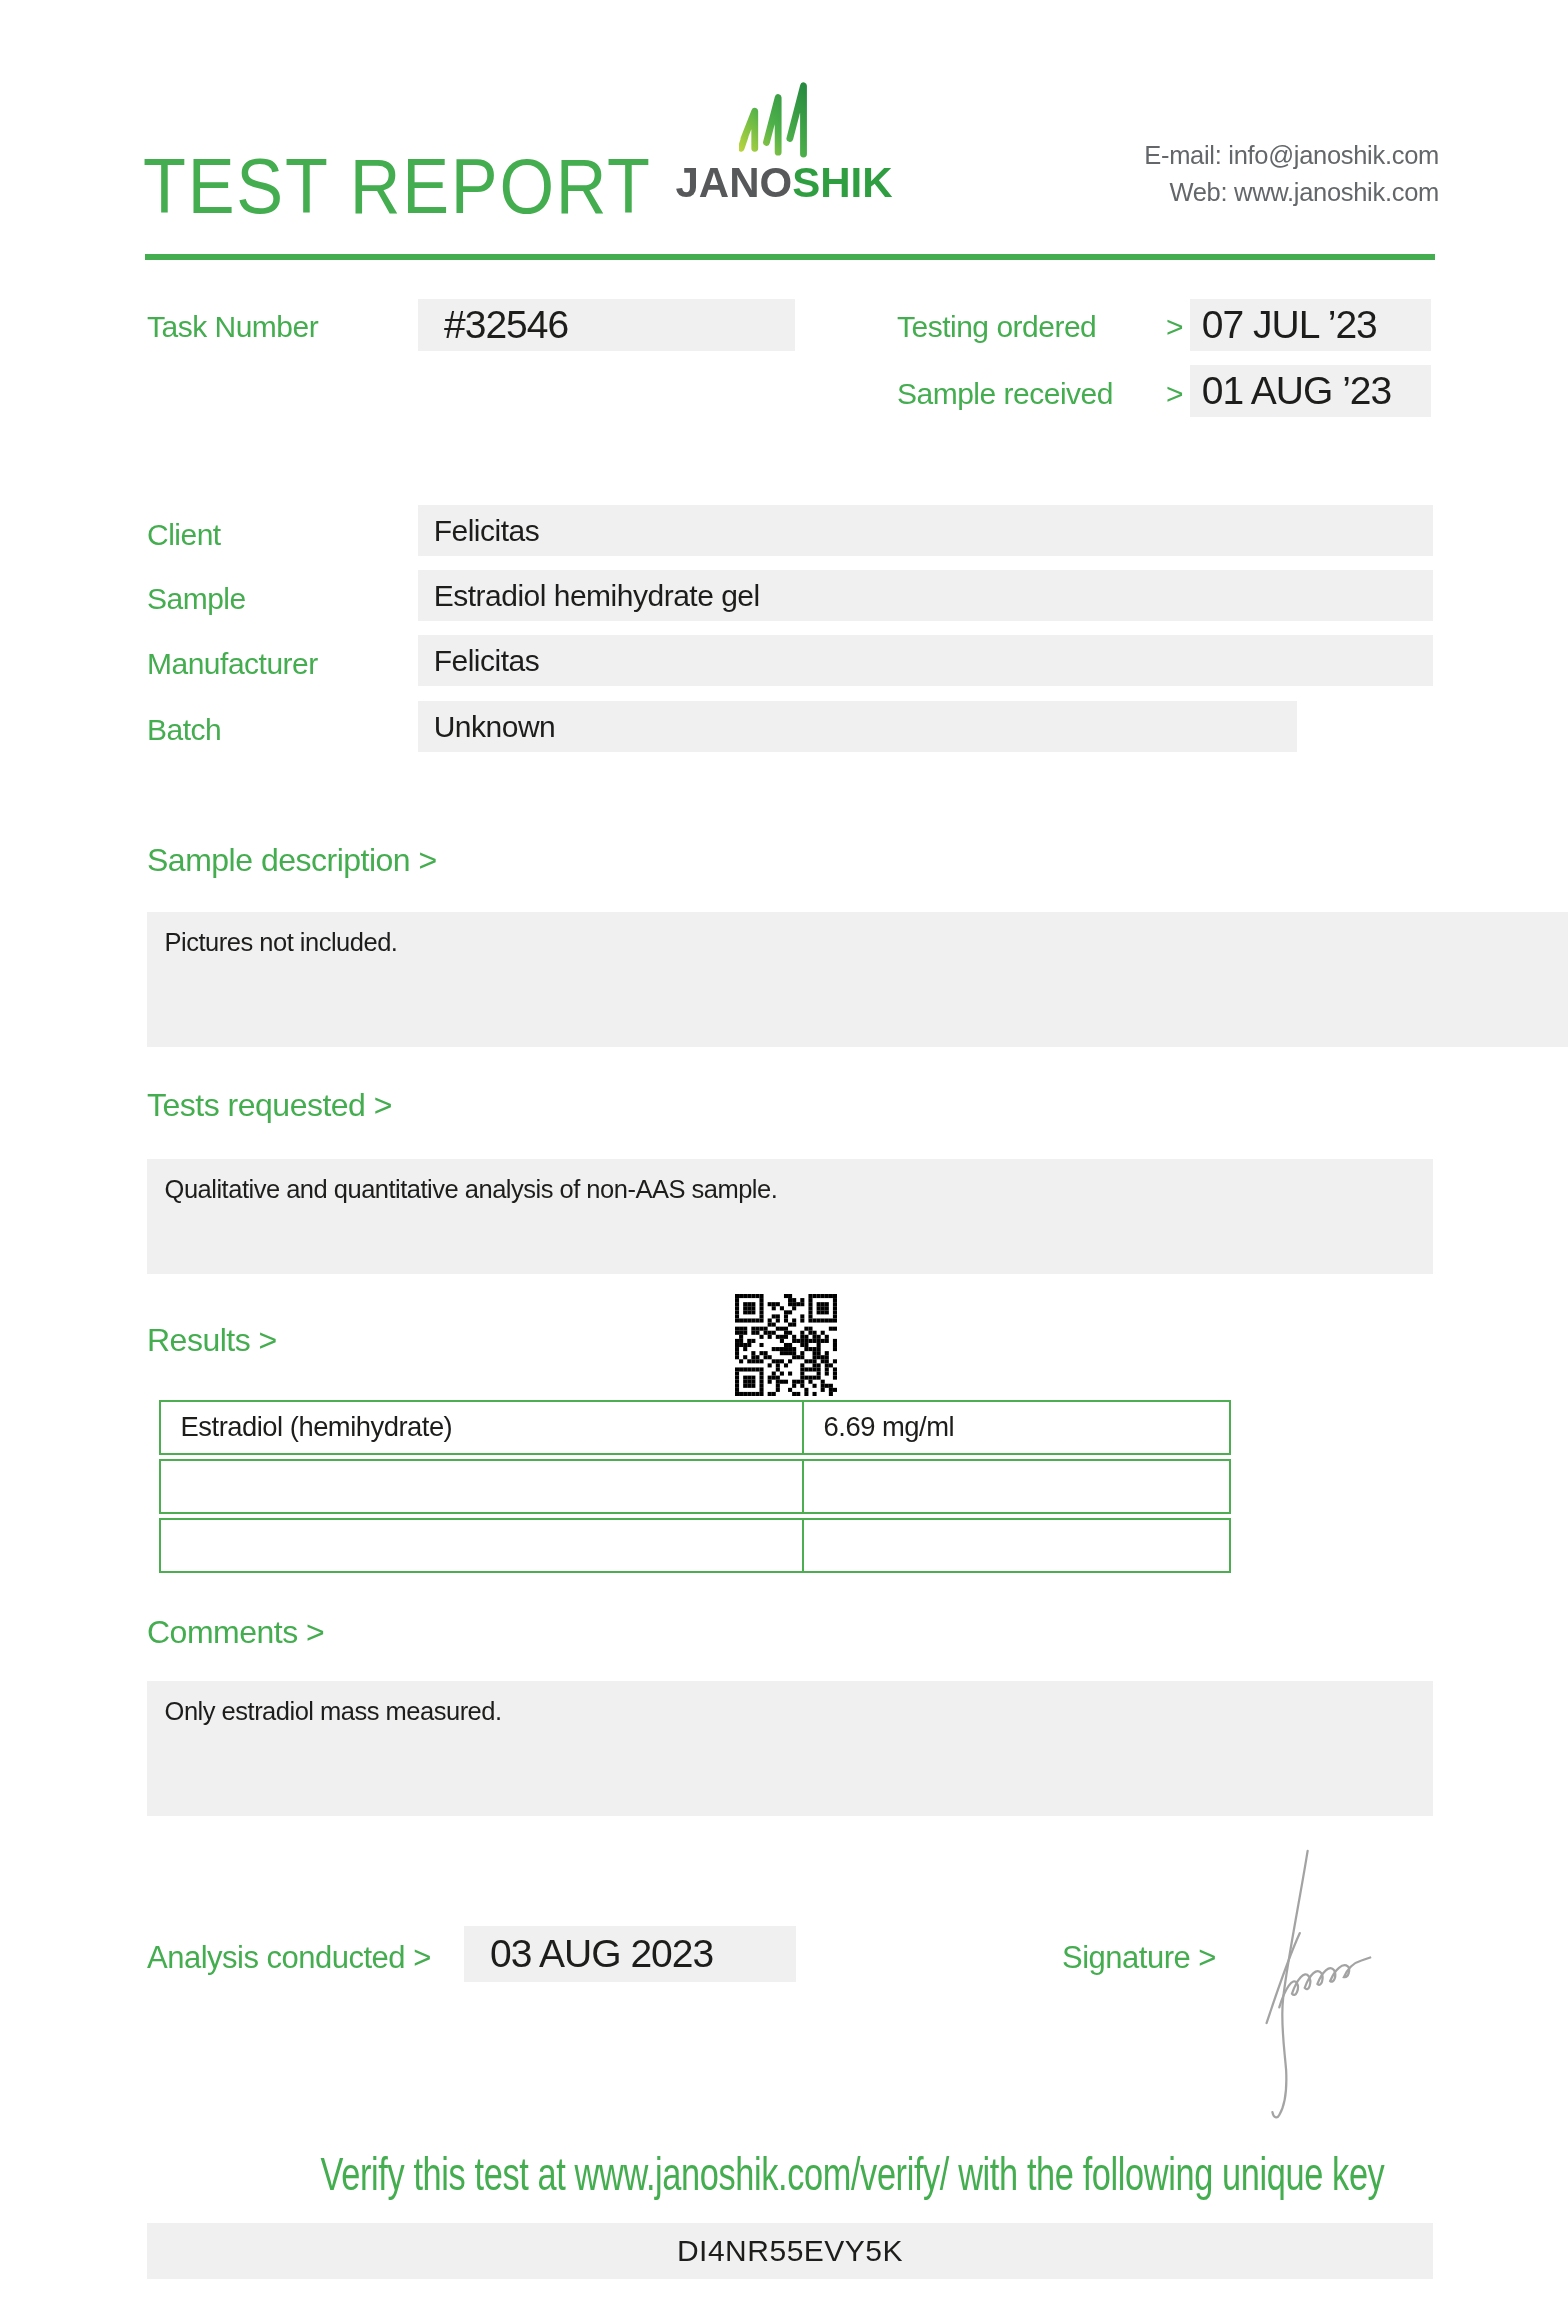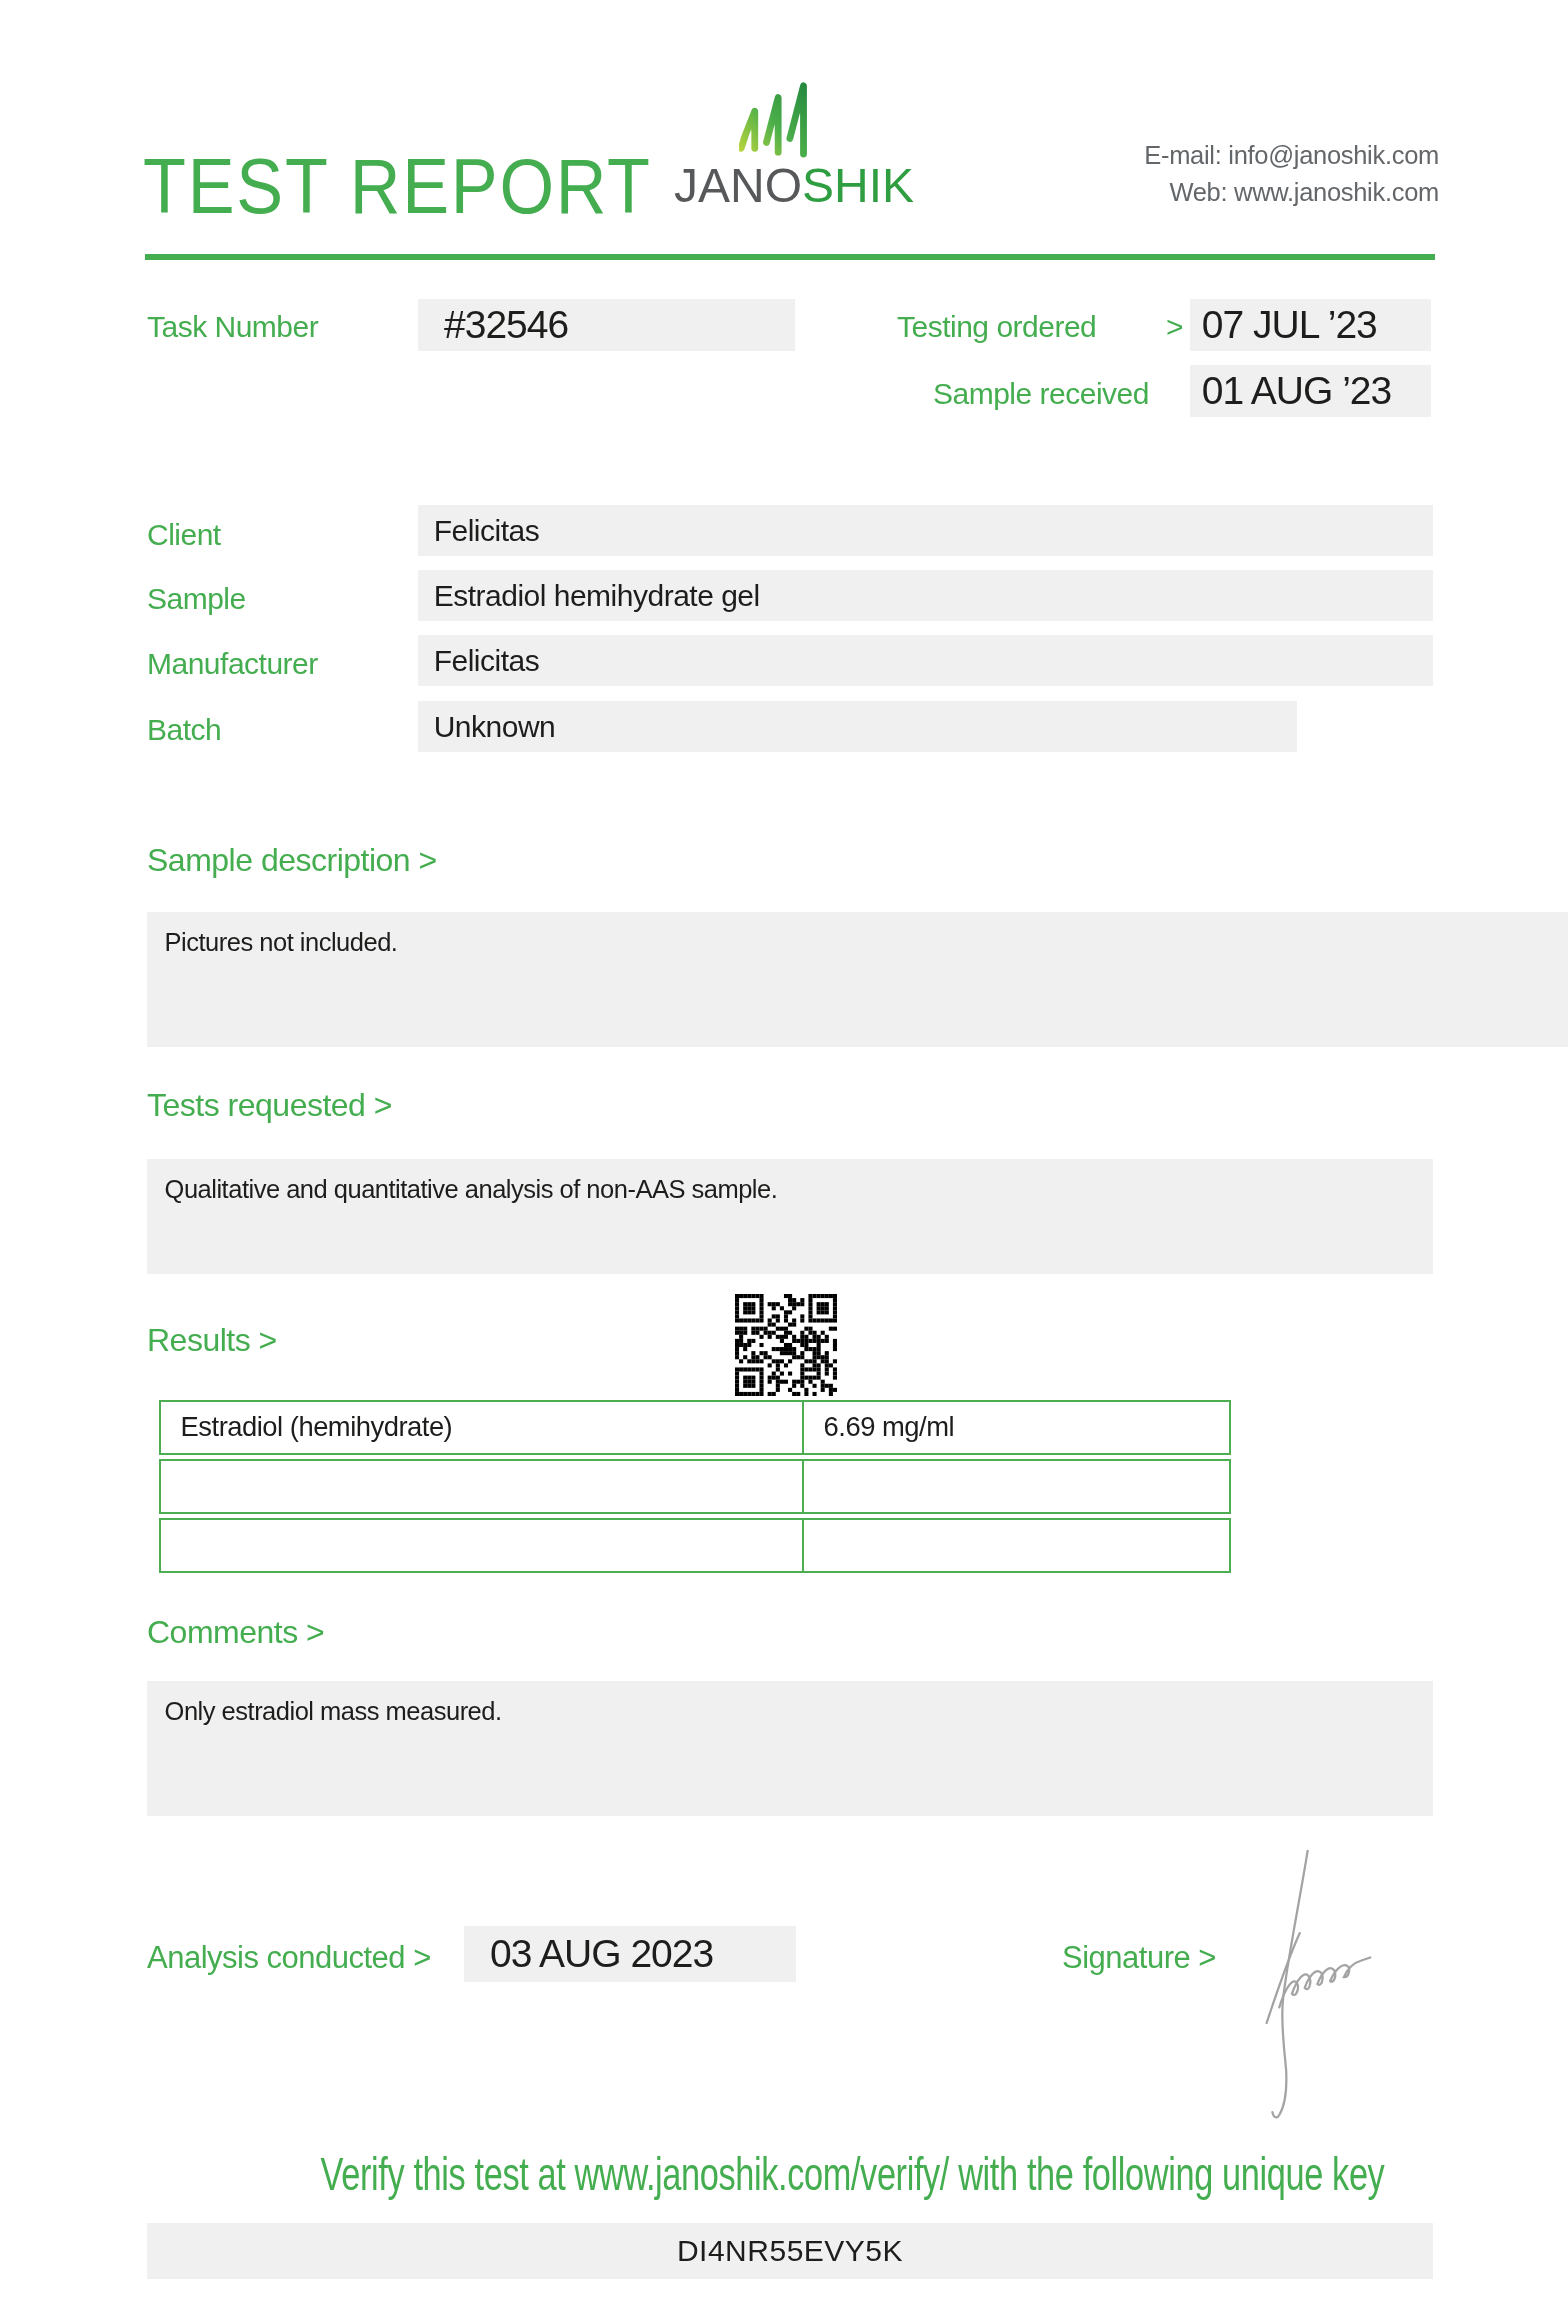--- a/index.html
+++ b/index.html
@@ -12,21 +12,21 @@
   *{margin:0;padding:0;box-sizing:border-box;}
   html,body{background:#ffffff;}
   body{font-family:"Liberation Sans", sans-serif;color:var(--ink);}
   .page{position:relative;width:1568px;height:2313px;background:#fff;overflow:hidden;letter-spacing:-0.5px;}
 
   
   .title{position:absolute;left:143px;top:147px;font-size:78px;line-height:1;color:var(--green);
          letter-spacing:2px;transform:scaleX(0.9);transform-origin:left center;font-weight:400;}
   .logo{position:absolute;left:674px;top:80px;width:220px;text-align:center;}
   .logo-mark{display:block;margin:0 auto;width:90px;height:78px;}
-  .logo-text{margin-top:3.9px;font-size:48px;font-weight:400;letter-spacing:0px;line-height:1;}
+  .logo-text{margin-top:3.9px;font-size:42px;font-weight:700;letter-spacing:0px;line-height:1;}
   .logo-text .jano{color:#57585a;}
   .logo-text .shik{color:#2f9e41;}
   .contact{position:absolute;right:129px;top:137px;text-align:right;font-size:25.5px;line-height:37px;color:var(--gray);letter-spacing:-0.3px;}
   .rule{position:absolute;left:145px;top:254px;width:1290px;height:5.9px;background:var(--green);}
 
   
   .glabel{position:absolute;color:var(--green);font-size:30px;line-height:1.2;}
   .slabel{position:absolute;color:var(--green);font-size:32px;line-height:1.2;}
   .gbox{position:absolute;background:var(--box);}
   .valtext{font-size:30px;line-height:51px;padding-left:15.7px;display:block;}
@@ -85,21 +85,21 @@
   </div>
 
   <div class="glabel arrow-label" style="left:897px;top:309px;width:286px;">
     <span>Testing ordered</span>
       <span>&gt;</span>
   </div>
   <div class="gbox" style="left:1190px;top:299px;width:241px;height:52px;">
     <span class="bignum" style="padding-left:11.8px;">07 JUL ’23</span>
   </div>
 
-  <div class="glabel arrow-label" style="left:897px;top:376px;width:286px;margin-left:36px;">
+  <div class="glabel arrow-label" style="left:897px;top:376px;width:286px;">
     <span>Sample received</span>
       <span>&gt;</span>
   </div>
   <div class="gbox" style="left:1190px;top:365px;width:241px;height:52px;">
     <span class="bignum" style="padding-left:11.8px;">01 AUG ’23</span>
   </div>
 
   <div class="glabel" style="left:147px;top:517px;">Client</div>
   <div class="gbox" style="left:418px;top:505px;width:1015px;height:51px;">
     <span class="valtext">Felicitas</span>

